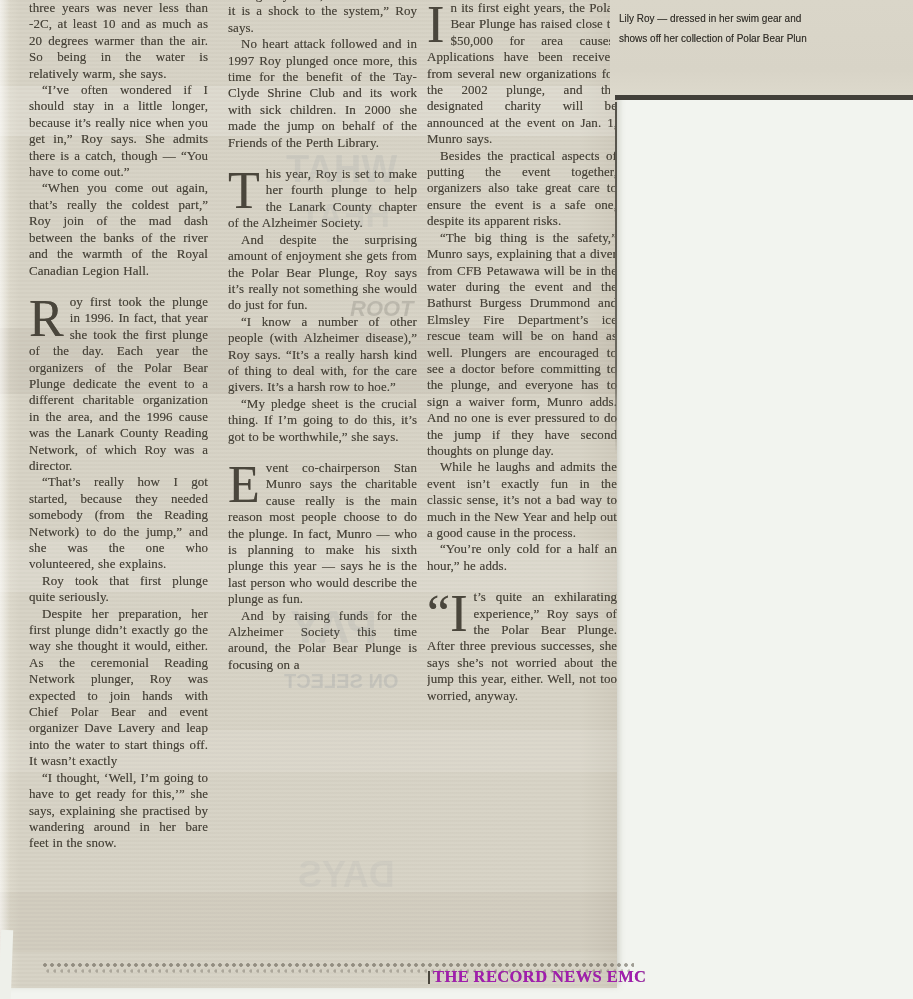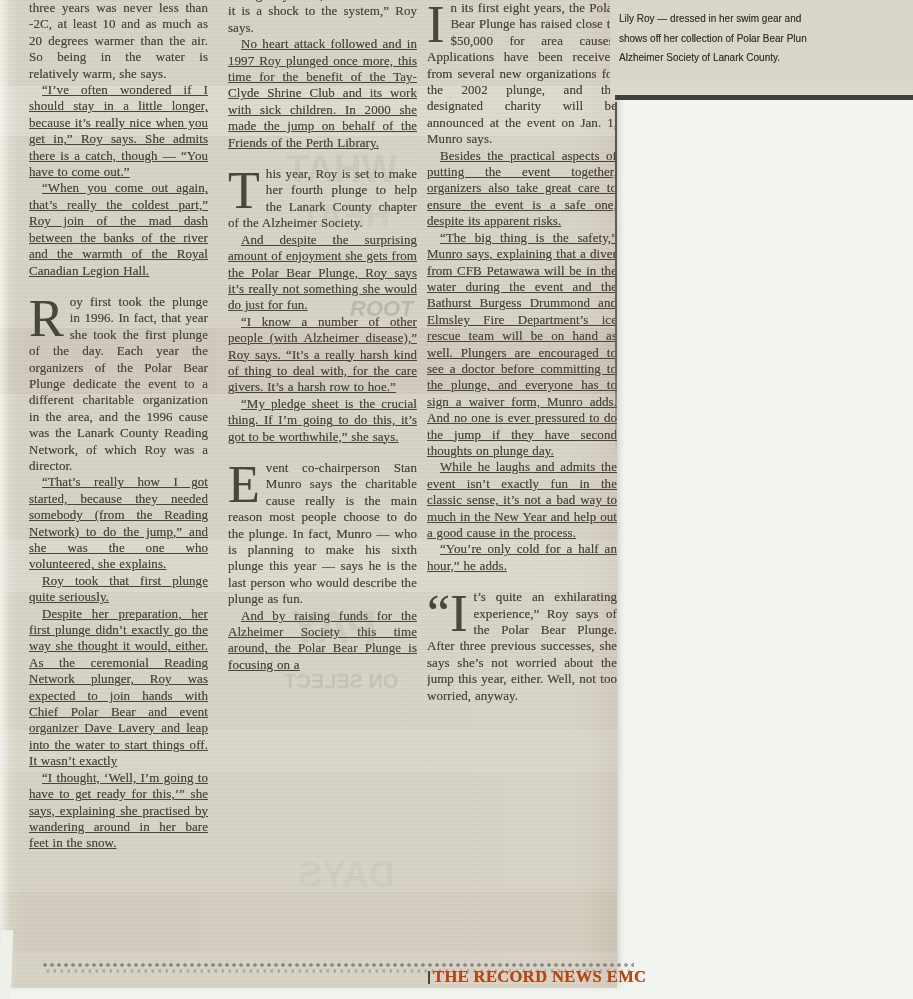--- a/index.html
+++ b/index.html
@@ -29,21 +29,21 @@
   .col{
     position:absolute;top:0;height:966px;overflow:hidden;
     font-size:13px;line-height:16.4px;color:#48443a;
     text-align:justify;letter-spacing:.05px;word-spacing:.5px;
     text-shadow:0 0 .5px rgba(72,66,55,.55);
   }
   .col1{left:29px;width:179px;}
   .col2{left:228px;top:-13px;height:979px;width:189px;}
   .col3{left:427px;width:190px;}
   .col p{margin:0;}
-  .col p.ind{text-indent:13px;text-decoration:underline;}
+  .col p.ind{text-indent:13px;}
   .col p.sec{margin-top:15px;}
   .col p.frag{white-space:nowrap;overflow:hidden;}
   .dropcap{
     float:left;font-size:52px;line-height:42px;
     padding:4px 6px 0 0;color:#4a463c;
     font-family:"Liberation Serif",serif;
   }
   
   .caption-area{
     position:absolute;left:610px;top:0;width:303px;height:100px;
@@ -68,21 +68,21 @@
   .dots{
     position:absolute;left:42px;top:962px;width:592px;height:13px;
     background-image:
       radial-gradient(circle at 3px 3px, rgba(92,86,74,.55) 1.5px, transparent 2.2px),
       radial-gradient(circle at 6px 9px, rgba(92,86,74,.35) 1.3px, transparent 2px);
     background-size:7px 13px;
   }
   .masthead{
     position:absolute;left:433px;top:967px;
     font-family:"Liberation Serif",serif;font-weight:bold;
-    font-size:16.5px;color:#c2410c;letter-spacing:.4px;white-space:nowrap;
+    font-size:16.5px;color:#a21caf;letter-spacing:.4px;white-space:nowrap;
     text-shadow:0 0 .5px rgba(55,52,45,.5);
   }
   .masthead-tick{
     position:absolute;left:428px;top:971px;width:2px;height:13px;background:#4a463d;
   }
   
   .ghost{
     position:absolute;font-family:"Liberation Sans",sans-serif;font-weight:bold;
     pointer-events:none;white-space:nowrap;
   }
@@ -129,21 +129,20 @@
     <p class="ind">Besides the practical aspects of putting the event together, organizers also take great care to ensure the event is a safe one, despite its apparent risks.</p>
     <p class="ind">“The big thing is the safety,” Munro says, explaining that a diver from CFB Petawawa will be in the water during the event and the Bathurst Burgess Drummond and Elmsley Fire Department’s ice rescue team will be on hand as well. Plungers are encouraged to see a doctor before committing to the plunge, and everyone has to sign a waiver form, Munro adds. And no one is ever pressured to do the jump if they have second thoughts on plunge day.</p>
     <p class="ind">While he laughs and admits the event isn’t exactly fun in the classic sense, it’s not a bad way to much in the New Year and help out a good cause in the process.</p>
     <p class="ind">“You’re only cold for a half an hour,” he adds.</p>
     <p class="sec"><span class="dropcap">“I</span>t’s quite an exhilarating experience,” Roy says of the Polar Bear Plunge. After three previous successes, she says she’s not worried about the jump this year, either. Well, not too worried, anyway.</p>
   </div>
 
 <div class="caption-area">
     <div class="cap-line">Lily Roy — dressed in her swim gear and</div>
     <div class="cap-line">shows off her collection of Polar Bear Plun</div>
-    <div class="cap-line">Alzheimer Society of Lanark County.</div>
   </div>
 <div class="caption-rule"></div>
 <div class="edge-line"></div>
 
 <div class="dots"></div>
 <div class="masthead-tick"></div>
 <div class="masthead">THE RECORD NEWS EMC</div>
 
 <div>
     <span class="ghost" style="left: 286px; top: 148px; font-size: 38px; color: rgb(111, 124, 142); opacity: 0.1; transform: scaleX(-1);">WHAT</span>

